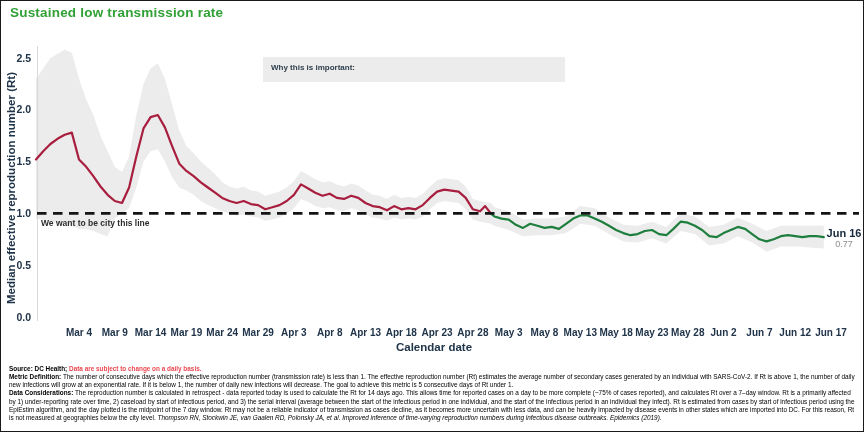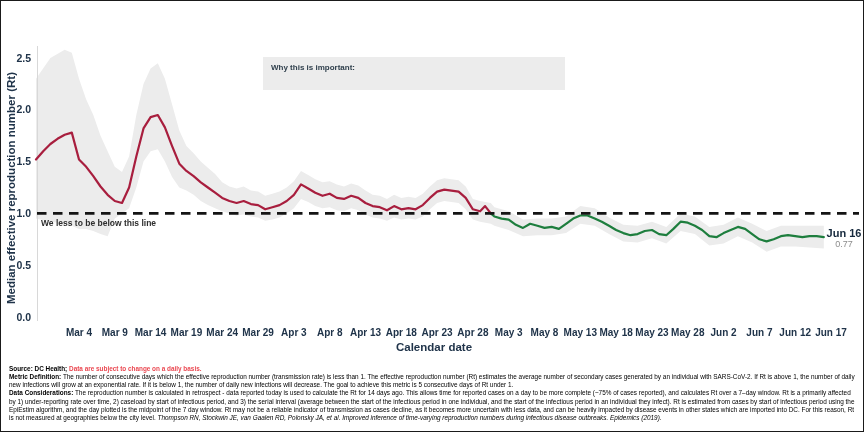--- a/index.html
+++ b/index.html
@@ -8,21 +8,21 @@
     border:1px solid #1a1a1a; box-sizing:border-box; overflow:hidden;
     font-family:"Liberation Sans", sans-serif;
   }
   .title {
     position:absolute; left:9px; top:4px;
     font-size:13.5px; font-weight:bold; letter-spacing:.2px; color:#31a136;
   }
   .chart-svg { position:absolute; left:0; top:0; }
   .why-box {
     position:absolute; left:262px; top:56px; width:286px;
-    background:#ececec; padding:6px 8px 16px 8px;
+    background:#ececec; padding:6px 8px 8px 8px;
     font-size:8px; line-height:1.34; color:#44525f;
   }
   .why-box .heading { font-weight:bold; color:#30404d; }
   .we-want {
     position:absolute; left:40px; top:217px;
     font-size:8.5px; font-weight:bold; color:#2e2e2e;
   }
   .jun-annot { position:absolute; left:820px; top:226px; width:46px; text-align:center; }
   .jun-annot .jun-date { font-size:11px; font-weight:bold; color:#15283c; line-height:1.1; }
   .jun-annot .jun-val  { font-size:9px; color:#8c8c8c; line-height:1.2; }
@@ -37,20 +37,21 @@
   text { font-family:"Liberation Sans", sans-serif; }
   .ytick { font-size:10.5px; font-weight:600; fill:#20344a; }
   .xtick { font-size:10px;  font-weight:bold; fill:#20344a; }
   .axis-title { font-size:11.5px; font-weight:bold; fill:#20344a; }
 </style>
 </head>
 <body>
 
 <div class="canvas">
 
+  <div class="title">Sustained low transmission rate</div>
 
   <svg class="chart-svg" width="864" height="362" viewBox="0 0 864 362">
     <path fill="#ececec" stroke="none" d="M35.0,77.7 L49.4,57.0 L63.7,48.7 L70.8,51.8 L78.0,77.7 L85.2,98.4 L92.3,114.0 L99.5,134.7 L106.6,150.2 L113.8,165.8 L121.0,171.0 L128.1,155.4 L135.3,114.0 L142.5,82.9 L149.6,67.4 L156.8,62.2 L163.9,77.7 L171.1,103.6 L178.3,129.5 L185.4,145.1 L192.6,152.3 L199.8,160.6 L206.9,166.8 L214.1,173.0 L221.2,181.3 L228.4,185.5 L235.6,187.5 L242.7,185.5 L249.9,189.6 L257.1,190.6 L264.2,194.8 L271.4,192.7 L278.5,190.6 L285.7,186.5 L292.9,180.3 L300.0,169.9 L307.2,174.1 L314.3,178.2 L321.5,181.3 L328.7,180.3 L335.8,183.4 L343.0,185.5 L350.2,182.4 L357.3,184.4 L364.5,189.6 L371.6,193.8 L378.8,194.8 L386.0,197.9 L393.1,193.8 L400.3,196.9 L407.5,195.8 L414.6,196.9 L421.8,192.7 L428.9,185.5 L436.1,179.2 L443.3,177.2 L450.4,178.2 L457.6,179.2 L464.7,185.5 L471.9,197.9 L479.1,200.0 L489.8,202.0 L493.4,206.2 L507.7,210.3 L522.0,218.6 L536.4,217.6 L550.7,217.6 L565.0,215.5 L579.3,205.1 L593.7,207.2 L608.0,216.5 L622.3,223.8 L636.6,224.8 L651.0,220.7 L665.3,225.9 L679.6,212.4 L693.9,215.5 L708.3,225.9 L722.6,223.8 L736.9,216.5 L751.2,222.8 L765.6,230.0 L779.9,224.8 L794.2,224.8 L808.5,224.8 L822.8,224.8 L822.8,247.6 L808.5,246.6 L794.2,245.6 L779.9,245.6 L765.6,250.7 L751.2,241.4 L736.9,235.2 L722.6,242.4 L708.3,244.5 L693.9,233.1 L679.6,230.0 L665.3,242.4 L651.0,237.3 L636.6,241.4 L622.3,240.4 L608.0,233.1 L593.7,224.8 L579.3,222.8 L565.0,232.1 L550.7,234.2 L536.4,234.2 L522.0,235.2 L507.7,229.0 L493.4,224.8 L489.8,222.8 L479.1,220.7 L471.9,218.6 L464.7,208.3 L457.6,202.0 L450.4,201.0 L443.3,200.0 L436.1,202.0 L428.9,208.3 L421.8,215.5 L414.6,218.6 L407.5,217.6 L400.3,218.6 L393.1,216.5 L386.0,219.7 L378.8,217.6 L371.6,216.5 L364.5,213.4 L357.3,209.3 L350.2,207.2 L343.0,210.3 L335.8,209.3 L328.7,206.2 L321.5,207.2 L314.3,205.1 L307.2,201.0 L300.0,197.9 L292.9,207.2 L285.7,212.4 L278.5,216.5 L271.4,218.6 L264.2,219.7 L257.1,216.5 L249.9,215.5 L242.7,213.4 L235.6,214.5 L228.4,212.4 L221.2,210.3 L214.1,207.2 L206.9,204.1 L199.8,200.0 L192.6,193.8 L185.4,189.6 L178.3,186.5 L171.1,176.1 L163.9,160.6 L156.8,148.2 L149.6,150.2 L142.5,160.6 L135.3,186.5 L128.1,207.2 L121.0,212.4 L113.8,217.6 L106.6,235.2 L99.5,233.1 L92.3,230.0 L85.2,227.9 L78.0,227.9 L70.8,224.8 L63.7,222.8 L49.4,220.7 L35.0,217.6 Z"></path>
     <line x1="36.5" y1="45" x2="36.5" y2="320" stroke="#d8d8d8" stroke-width="1"></line>
     <polyline fill="none" stroke-width="2.2" stroke-linejoin="round" stroke-linecap="round" points="35.0,158.5 42.2,150.2 49.4,143.0 56.5,137.8 63.7,133.7 70.8,131.6 78.0,158.5 85.2,165.8 92.3,175.1 99.5,185.5 106.6,193.8 113.8,200.0 121.0,202.0 128.1,186.5 135.3,155.4 142.5,127.4 149.6,116.1 156.8,114.0 163.9,126.4 171.1,145.1 178.3,162.7 185.4,169.9 192.6,175.1 199.8,181.3 206.9,186.5 214.1,191.7 221.2,196.9 228.4,200.0 235.6,202.0 242.7,200.0 249.9,203.1 257.1,204.1 264.2,208.3 271.4,206.2 278.5,204.1 285.7,200.0 292.9,193.8 300.0,183.4 307.2,187.5 314.3,191.7 321.5,194.8 328.7,192.7 335.8,196.9 343.0,197.9 350.2,194.8 357.3,196.9 364.5,202.0 371.6,205.1 378.8,206.2 386.0,209.3 393.1,205.1 400.3,208.3 407.5,207.2 414.6,208.3 421.8,204.1 428.9,196.9 436.1,190.6 443.3,188.6 450.4,189.6 457.6,190.6 464.7,196.9 471.9,208.3 479.1,210.3 484.1,205.1 489.8,212.4" stroke="#a81e3e"></polyline>
     <polyline fill="none" stroke-width="2.2" stroke-linejoin="round" stroke-linecap="round" points="489.8,212.4 493.4,215.5 500.6,217.6 507.7,218.6 514.9,223.8 522.0,226.9 529.2,222.8 536.4,224.8 543.5,226.9 550.7,225.9 557.9,227.9 565.0,222.8 572.2,217.6 579.3,214.5 586.5,214.5 593.7,217.6 600.8,220.7 608.0,224.8 615.1,229.0 622.3,232.1 629.5,234.2 636.6,233.1 643.8,230.0 651.0,229.0 658.1,233.1 665.3,234.2 672.4,227.9 679.6,220.7 686.8,221.7 693.9,224.8 701.1,229.0 708.3,235.2 715.4,236.2 722.6,232.1 729.7,229.0 736.9,225.9 744.1,227.9 751.2,233.1 758.4,238.3 765.6,240.4 772.7,238.3 779.9,235.2 787.0,234.2 794.2,235.2 801.4,236.2 808.5,235.2 815.7,235.2 822.8,236.2" stroke="#1e7e3e"></polyline>
     <line x1="36" x2="858" stroke="#141414" stroke-width="2.6" stroke-dasharray="9.5 6.5" y1="212.4" y2="212.4"></line>
     <g id="yticks">
         <text class="ytick" x="30" y="60.5" text-anchor="end">2.5</text>
         <text class="ytick" x="30" y="112.3" text-anchor="end">2.0</text>
@@ -84,21 +85,21 @@
         <text class="xtick" x="830.0" y="335" text-anchor="middle">Jun 17</text>
       </g>
     <text class="axis-title" x="14" y="187" text-anchor="middle" transform="rotate(-90 14 187)">Median effective reproduction number (Rt)</text>
     <text class="axis-title" x="433" y="350" text-anchor="middle">Calendar date</text>
   </svg>
 
   <div class="why-box">
     <div class="heading">Why this is important:</div>
   </div>
 
-  <div class="we-want">We less to be below this line</div>
+  <div class="we-want">We want to be city this line</div>
 
   <div class="jun-annot">
     <div class="jun-date">Jun 16</div>
     <div class="jun-val">0.77</div>
   </div>
 
   <div class="footer">
     <p><span class="lead">Source: DC Health;</span> <span class="red-note">Data are subject to change on a daily basis.</span></p>
     <p><span class="lead">Metric Definition:</span> <span>The number of consecutive days which the effective reproduction number (transmission rate) is less than 1. The effective reproduction number (Rt) estimates the average number of secondary cases generated by an individual with SARS-CoV-2. If Rt is above 1, the number of daily new infections will grow at an exponential rate. If it is below 1, the number of daily new infections will decrease. The goal to achieve this metric is 5 consecutive days of Rt under 1.</span></p>
     <p><span class="lead">Data Considerations:</span> <span>The reproduction number is calculated in retrospect - data reported today is used to calculate the Rt for 14 days ago. This allows time for reported cases on a day to be more complete (~75% of cases reported), and calculates Rt over a 7–day window. Rt is a primarily affected by 1) under-reporting rate over time, 2) caseload by start of infectious period, and 3) the serial interval (average between the start of the infectious period in one individual, and the start of the infectious period in an individual they infect). Rt is estimated from cases by start of infectious period using the EpiEstim algorithm, and the day plotted is the midpoint of the 7 day window. Rt may not be a reliable indicator of transmission as cases decline, as it becomes more uncertain with less data, and can be heavily impacted by disease events in other states which are imported into DC. For this reason, Rt is not measured at geographies below the city level.</span> <span class="cite">Thompson RN, Stockwin JE, van Gaalen RD, Polonsky JA, et al. Improved inference of time-varying reproduction numbers during infectious disease outbreaks. Epidemics (2019).</span></p>

